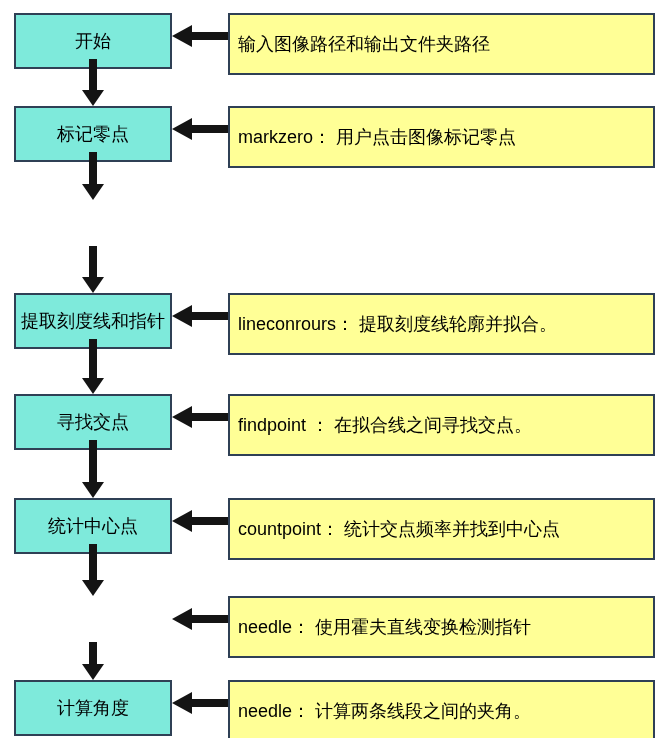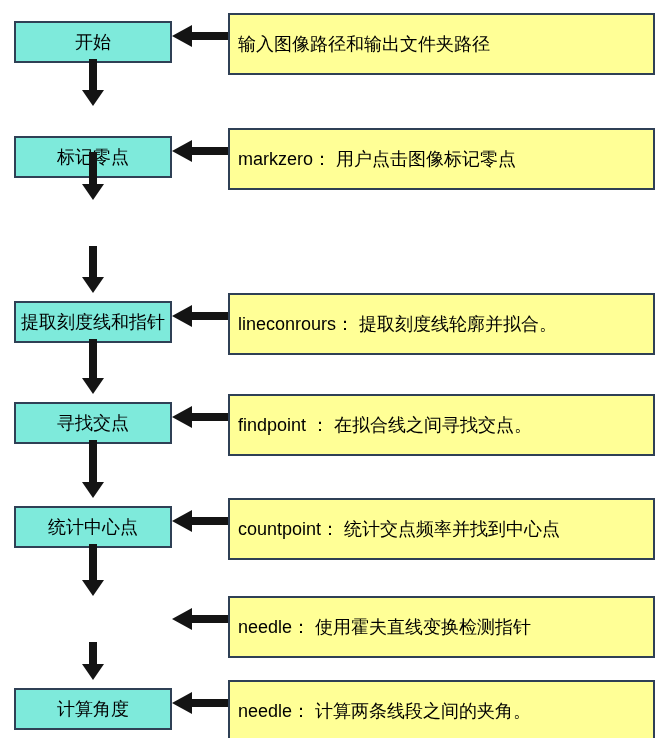--- a/index.html
+++ b/index.html
@@ -17,34 +17,34 @@
     color: var(--text, #000000);
     overflow: hidden;
   }
   .row {
     position: absolute;
     left: 0;
     width: 666px;
     height: 46px;
   }
   .r1 { top: 13px; }
-  .r2 { top: 106px; margin-top: 22px; }
+  .r2 { top: 106px; }
   .r3 { top: 200px; }
   .r4 { top: 293px; border-radius: 18px; }
   .r5 { top: 394px; }
   .r6 { top: 498px; }
   .r7 { top: 596px; }
   .r8 { top: 680px; border-radius: 8px; }
 
   .step {
     position: absolute;
     left: 14px;
-    top: 8px;
+    top: 0;
     width: 158px;
-    height: 42px;
+    height: 56px;
     background: var(--step-fill, #7EEADB);
     border: 2px solid var(--border, #2F4055);
     display: flex;
     align-items: center;
     justify-content: center;
     font-size: 18px;
     line-height: 1;
     white-space: nowrap;
   }
   .note {

